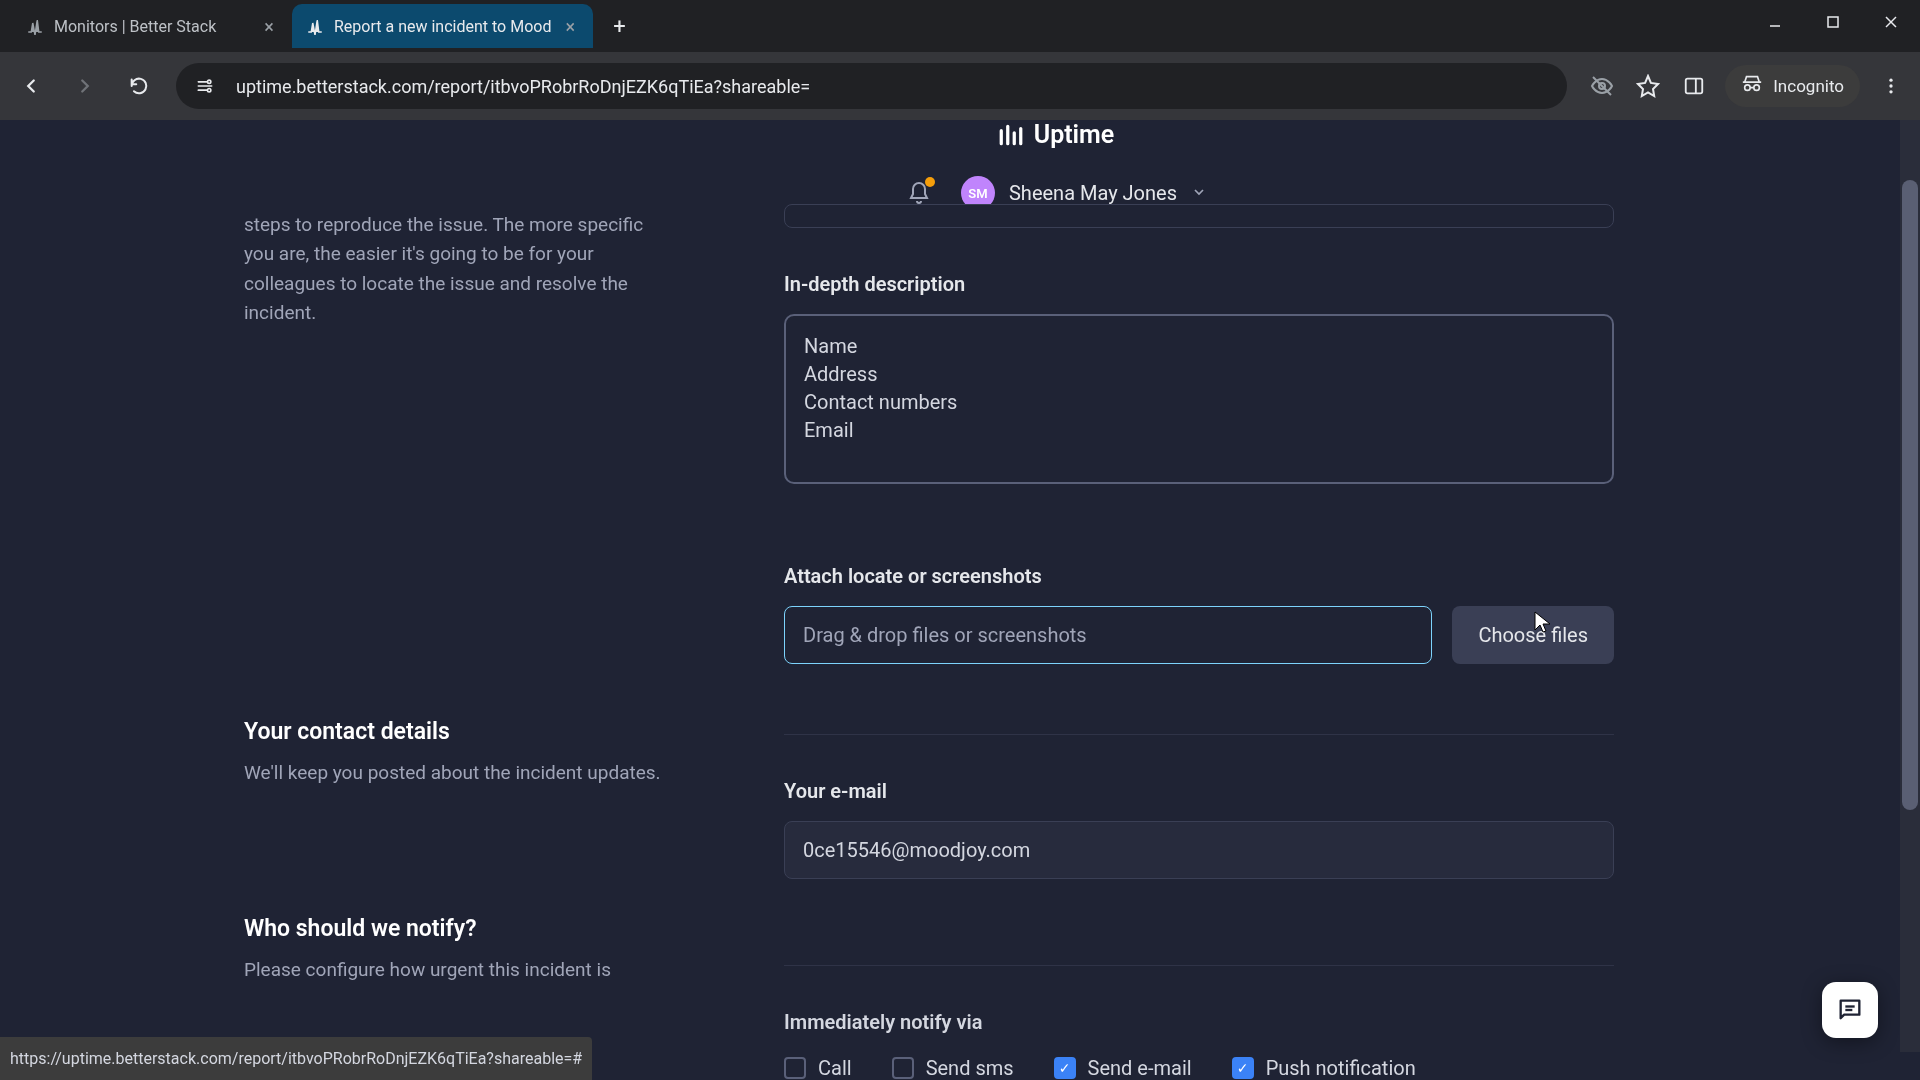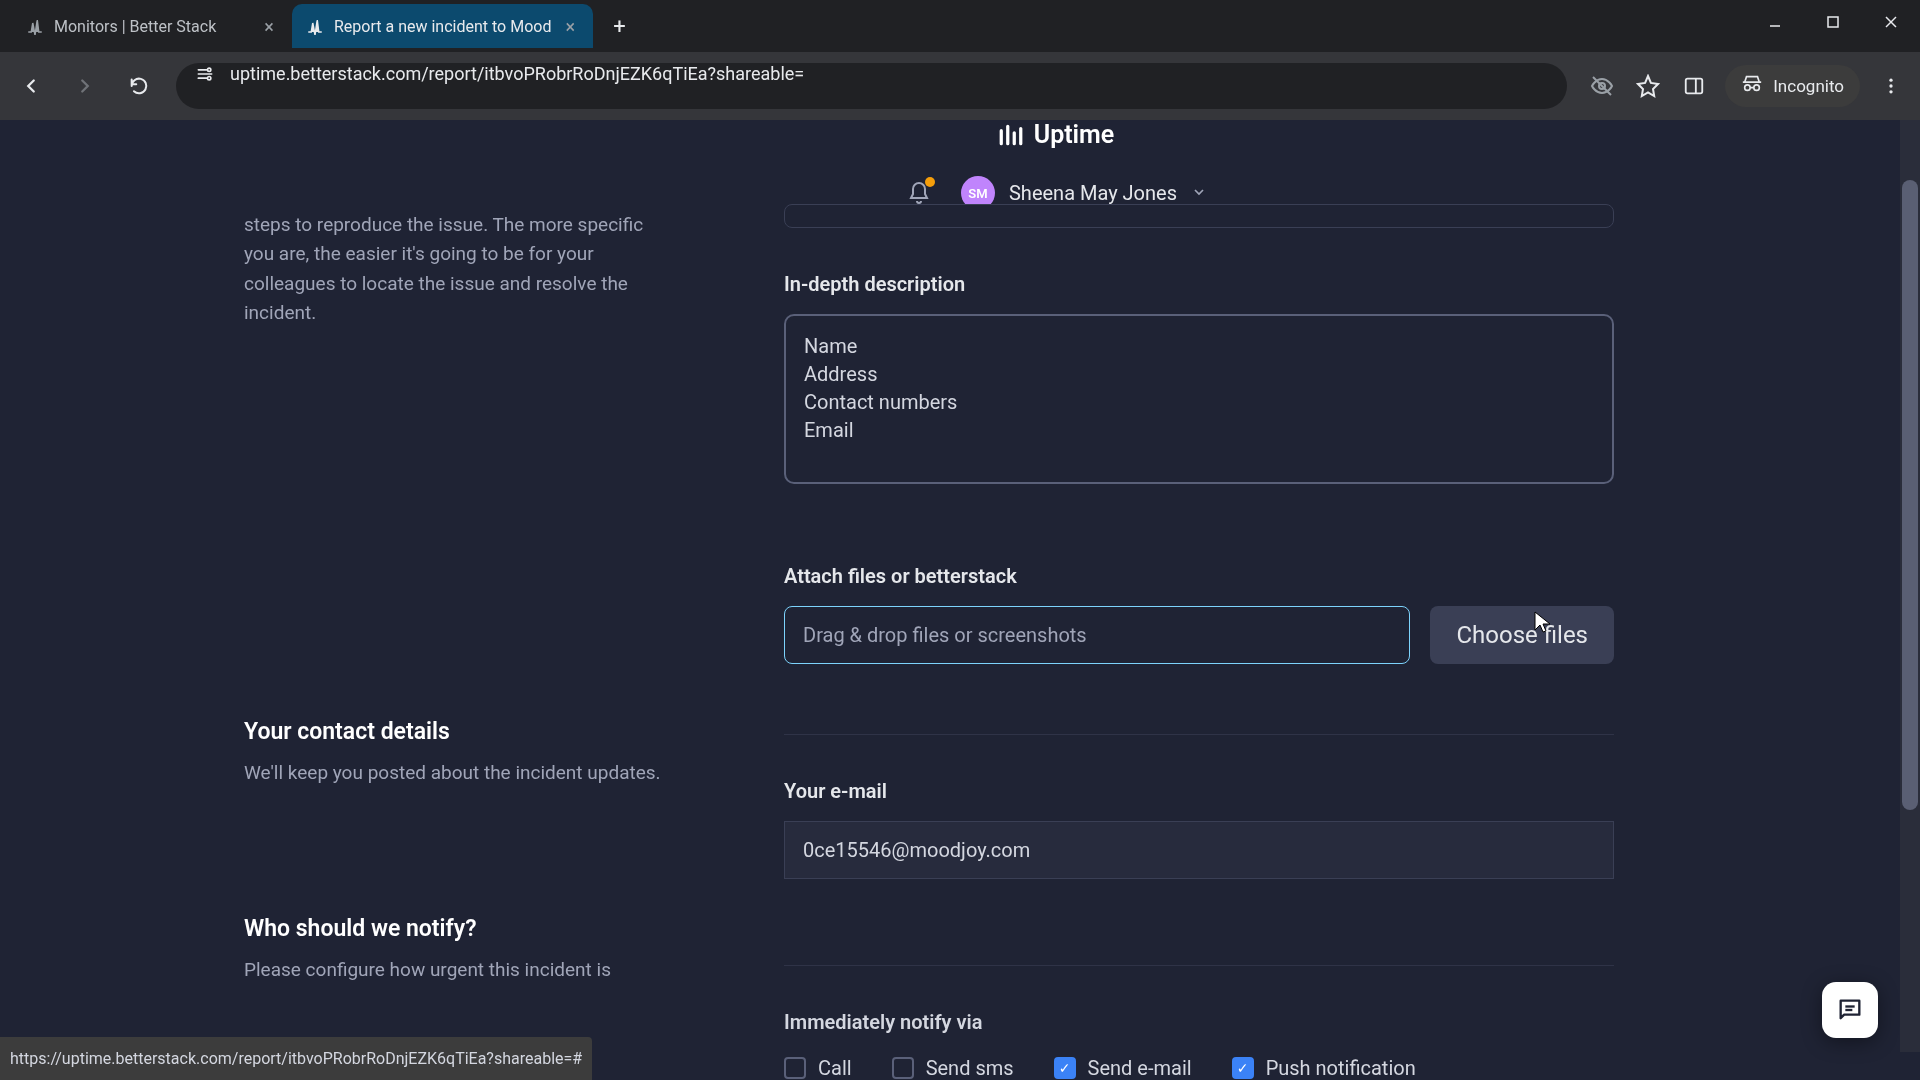--- a/index.html
+++ b/index.html
@@ -14,21 +14,21 @@
 .tab .favicon { width:18px; height:18px; display:inline-block; }
 .tab .favicon svg { width:100%; height:100%; }
 .tab .title { flex:1; white-space:nowrap; overflow:hidden; text-overflow:ellipsis; }
 .tab .close { width:18px; height:18px; color:#9aa0a6; display:flex; align-items:center; justify-content:center; font-size:18px; }
 .new-tab { width:36px; height:36px; display:flex; align-items:center; justify-content:center; color:#e8eaed; font-size:22px; margin-left:8px; }
 .window-controls { position:absolute; right:0; top:0; display:flex; height:44px; }
 .window-controls div { width:58px; display:flex; align-items:center; justify-content:center; color:#e8eaed; font-size:16px; }
 .addr-bar { display:flex; align-items:center; height:68px; padding:0 14px; gap:20px; background:#35363a; }
 .nav-btn { width:34px; height:34px; display:flex; align-items:center; justify-content:center; color:#9aa0a6; border-radius:50%; }
 .nav-btn.enabled { color:#e8eaed; }
-.url-box { flex:1; display:flex; background:#202124; border-radius:30px; height:46px; padding:0 18px; gap:14px; color:#e8eaed; font-size:18px; }
+.url-box { flex:1; display:flex; align-items:center; background:#202124; border-radius:30px; height:46px; padding:0 18px; gap:20px; color:#e8eaed; font-size:18px; }
 .url-box .secure { width:22px; height:22px; display:flex; align-items:center; justify-content:center; }
 .addr-right { display:flex; align-items:center; gap:16px; }
 .addr-icon { width:30px; height:30px; display:flex; align-items:center; justify-content:center; color:#e8eaed; }
 .incognito-badge { display:flex; align-items:center; gap:10px; background:#3c3c3c; padding:8px 16px; border-radius:22px; color:#e8eaed; font-size:17px; }
 .menu-dots { width:30px; height:30px; display:flex; align-items:center; justify-content:center; color:#e8eaed; }
 
 
 .page { position:absolute; top:120px; left:0; right:0; bottom:0; background:#1f2334; overflow:hidden; }
 .topbar { height:90px; display:flex; align-items:center; justify-content:space-between; padding:0 52px 0 244px;flex-direction:column; }
 .logo { display:flex; align-items:center; gap:10px; color:#fff; font-size:25px; font-weight:600; }
@@ -47,23 +47,23 @@
 .section-title { color:#fff; font-size:23px; font-weight:600; margin-bottom:14px; }
 .section-sub { color:#a0a5b8; font-size:19px; line-height:1.5; }
 .left-section { margin-bottom:58px; }
 
 .field-label { color:#e5e7eb; font-size:20px; font-weight:600; margin-bottom:18px; display:block; }
 .input-stub { height:40px; border:1px solid #3a3f55; border-radius:8px; margin-bottom:36px; background:#1f2334; }
 .textarea { width:100%; min-height:170px; border:2px solid #5a6079; border-radius:10px; background:#1f2334; color:#d4d7e0; font-size:20px; padding:16px 18px; resize:none; font-family:inherit; line-height:1.4; margin-bottom:40px; }
 
 .file-row { display:flex; gap:20px; margin-bottom:70px; }
 .dropzone { flex:1; height:58px; border:1px solid #7dd3fc; border-radius:8px; display:flex; align-items:center; padding:0 18px; color:#a0a5b8; font-size:20px; background:#1f2334; }
-.choose-btn { padding:0 26px; height:58px; border-radius:8px; background:#3a3f55; color:#e5e7eb; font-size:24px; display:flex; align-items:center; justify-content:center; border:none; cursor:pointer; }
-
-.email-input { width:100%; height:58px; border:1px solid #3a3f55; border-radius:0; background:#272b3d; color:#d4d7e0; font-size:20px; padding:0 18px; margin-bottom:50px; }
+.choose-btn { padding:0 26px; height:58px; border-radius:8px; background:#3a3f55; color:#e5e7eb; font-size:20px; display:flex; align-items:center; justify-content:center; border:none; cursor:pointer; }
+
+.email-input { width:100%; height:58px; border:1px solid #3a3f55; border-radius:8px; background:#272b3d; color:#d4d7e0; font-size:20px; padding:0 18px; margin-bottom:50px; }
 
 .notify-label { color:#d4d7e0; font-size:20px; font-weight:600; margin-bottom:22px; }
 .checkbox-row { display:flex; gap:40px; align-items:center; margin-bottom:18px; }
 .cb-item { display:flex; align-items:center; gap:12px; font-size:20px; color:#d4d7e0; }
 .cb { width:22px; height:22px; border:2px solid #5a6079; border-radius:4px; display:flex; align-items:center; justify-content:center; background:transparent; }
 .cb.checked { background:#3b82f6; border-color:#3b82f6; color:#fff; font-size:14px; }
 
 
 .right-section { margin-bottom:36px; }
 
@@ -230,21 +230,21 @@
 
       <div class="right-section">
         <label class="field-label">In-depth description</label>
         <textarea class="textarea" style="">Name
 Address
 Contact numbers
 Email</textarea>
       </div>
 
       <div class="right-section">
-        <label class="field-label">Attach files or betterstack</label>
+        <label class="field-label">Attach locate or screenshots</label>
         <div class="file-row">
           <div class="dropzone">
             <span>Drag &amp; drop files or screenshots</span>
           </div>
           <button class="choose-btn">Choose files</button>
         </div>
       </div>
 
       <hr class="divider">
 

